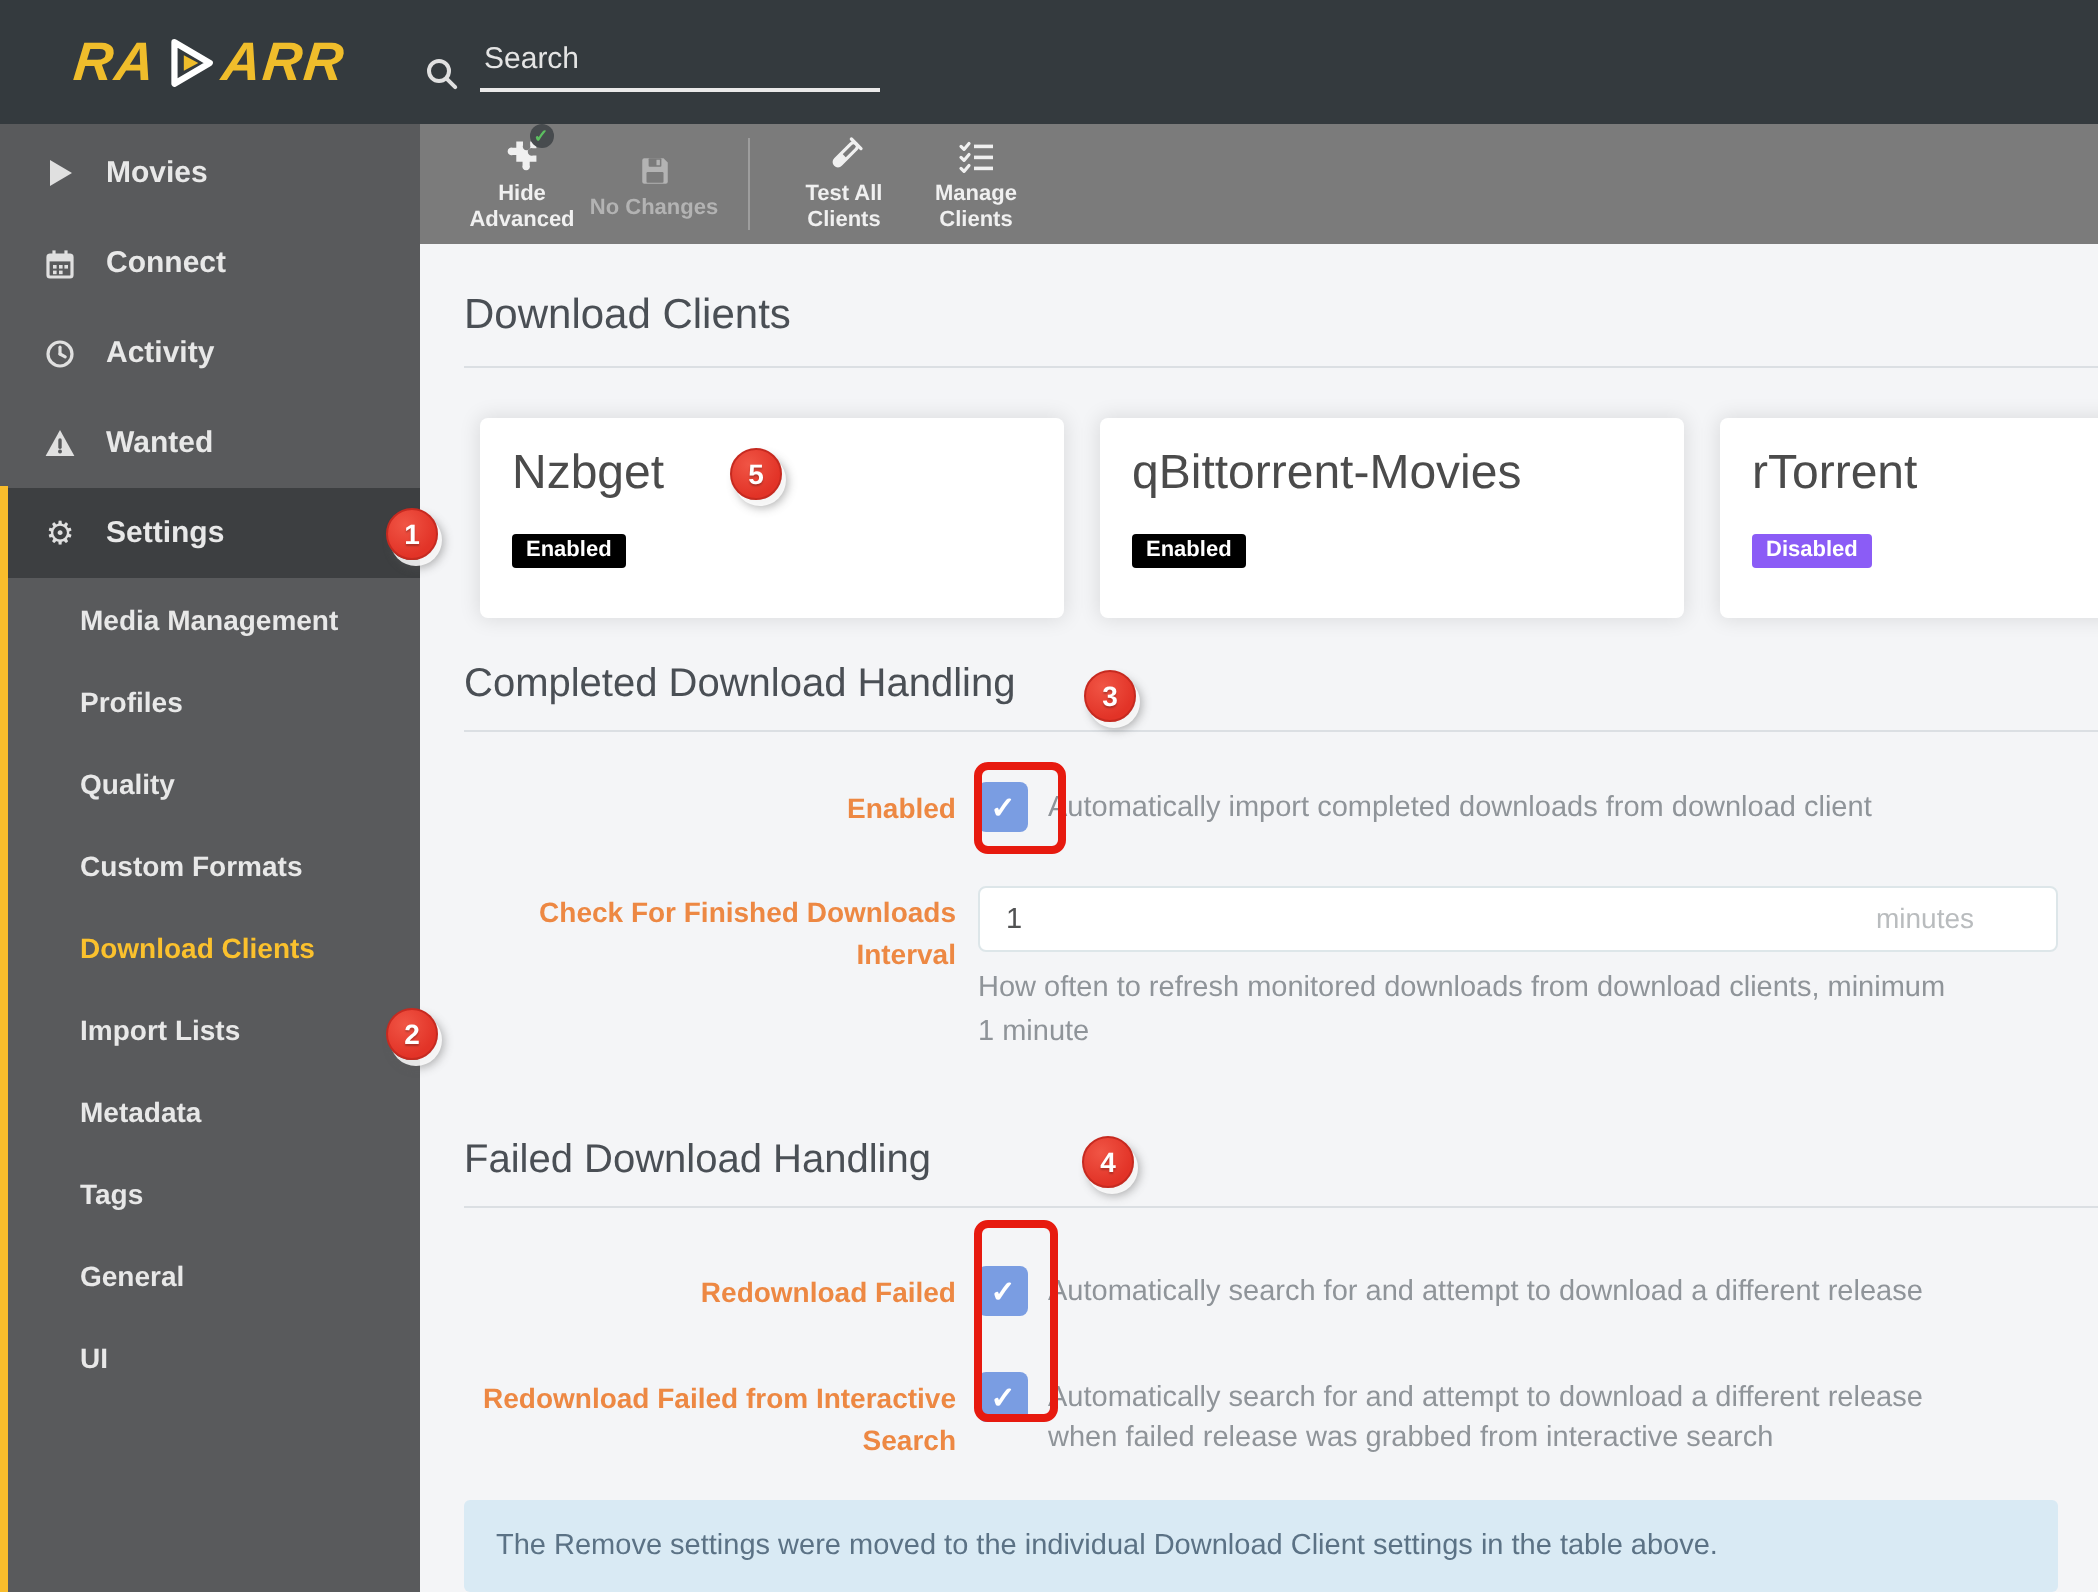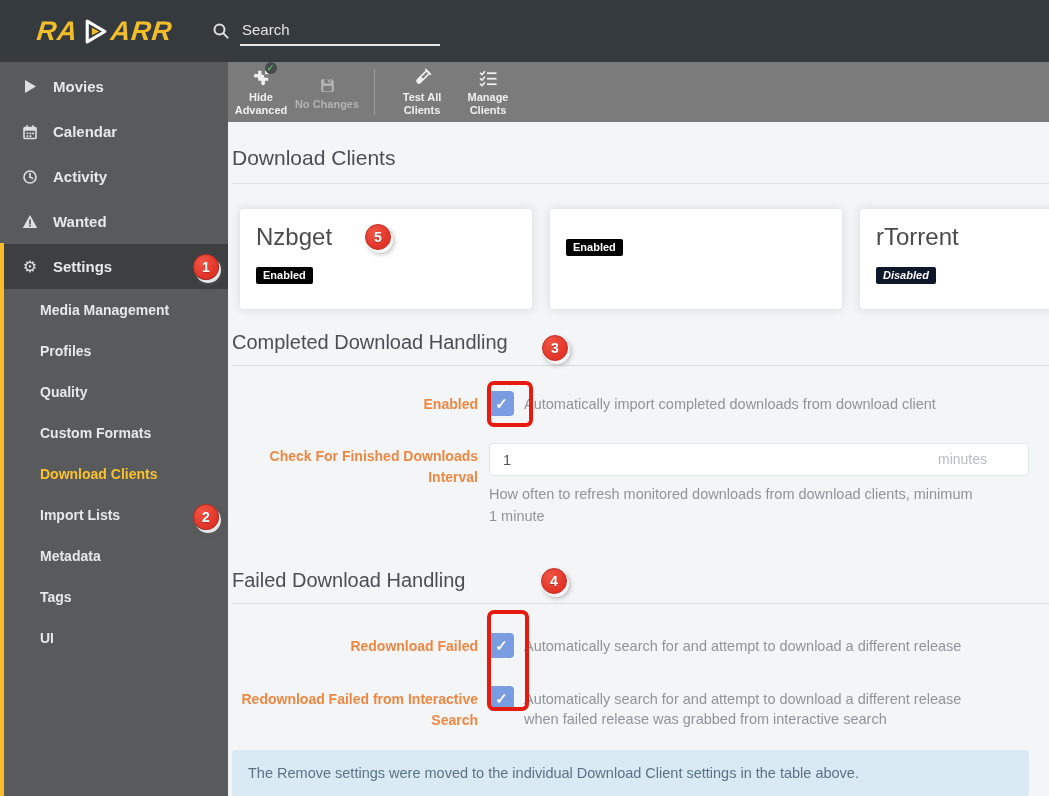--- a/index.html
+++ b/index.html
@@ -17,32 +17,32 @@
   }
   .logo {
     width:210px; display:flex; align-items:center; justify-content:center;
     gap:2px; user-select:none;
   }
   .logo-text {
     color:#f0bd2b; font-size:27px; font-weight:bold; font-style:italic;
     letter-spacing:1px; transform:skewX(-6deg);
   }
   .logo-play { margin:0 1px; display:block; }
-  .search-wrap { display:flex; align-items:center; margin-left:2px; }
+  .search-wrap { display:flex; align-items:flex-end; margin-left:2px; }
   .search-icon-box { margin-right:10px; display:flex; }
   .search-input {
     width:200px; background:transparent; border:none; outline:none;
     border-bottom:2px solid #e9e9e9; color:#fff; font-size:15px;
     padding:4px 2px 6px 2px; font-family:"Liberation Sans",sans-serif;
   }
   .search-input::placeholder { color:#e4e4e4; opacity:1; }
 
   
   .sidebar {
-    position:absolute; left:0; top:62px; width:228px; bottom:0;
+    position:absolute; left:0; top:62px; width:210px; bottom:0;
     background:#595a5c; z-index:4; padding-top:2px;
   }
   .accent-bar {
     position:absolute; left:0; top:181px; bottom:0; width:4px;
     background:#f9bd2c; z-index:2;
   }
   .side-item {
     height:45px; display:flex; align-items:center; padding-left:20px;
     color:#e8e8e8; font-size:15px; font-weight:bold; cursor:pointer;
     position:relative;
@@ -89,21 +89,21 @@
   .card {
     flex:0 0 292px; height:100px; background:#fff; border-radius:4px;
     box-shadow:0 0 10px 1px rgba(0,0,0,0.10); padding:14px 16px; cursor:pointer;
   }
   .card-title { font-size:24px; font-weight:300; color:#4b4b4b; }
   .badge {
     display:inline-block; margin-top:16px; font-size:11px; font-weight:bold;
     color:#fff; padding:3px 7px; border-radius:2px; line-height:1;
   }
   .badge.enabled { background:#000000; }
-  .badge.disabled { background:#0f172a;font-style:italic; }
+  .badge.disabled { background:#8b5cf6; }
 
   .section-title {
     font-size:20px; font-weight:normal; color:#4a4f55; padding-bottom:11px;
     border-bottom:1px solid #dbdfe3; margin-right:-20px;
   }
   .section-completed { margin-top:22px; }
   .section-failed { margin-top:42px; }
 
   .form-row { display:flex; align-items:flex-start; }
   .row-enable { margin-top:25px; }
@@ -215,21 +215,21 @@
         <rect x="2" y="3.5" width="12" height="3.2" fill="#e0e0e0"></rect>
         <line x1="5" y1="1.2" x2="5" y2="4" stroke="#e0e0e0" stroke-width="1.6"></line>
         <line x1="11" y1="1.2" x2="11" y2="4" stroke="#e0e0e0" stroke-width="1.6"></line>
         <rect x="4.5" y="8.5" width="1.8" height="1.8" fill="#e0e0e0"></rect>
         <rect x="7.5" y="8.5" width="1.8" height="1.8" fill="#e0e0e0"></rect>
         <rect x="10.2" y="8.5" width="1.8" height="1.8" fill="#e0e0e0"></rect>
         <rect x="4.5" y="11.3" width="1.8" height="1.8" fill="#e0e0e0"></rect>
         <rect x="7.5" y="11.3" width="1.8" height="1.8" fill="#e0e0e0"></rect>
       </svg>
     </span>
-    <span>Calendar</span>
+    <span>Connect</span>
   </div>
 
   <div class="side-item">
     <span class="s-icon">
       <svg width="16" height="16" viewBox="0 0 16 16">
         <circle cx="8" cy="8" r="6" fill="none" stroke="#e0e0e0" stroke-width="1.6"></circle>
         <line x1="8" y1="8" x2="8" y2="4.6" stroke="#e0e0e0" stroke-width="1.6" stroke-linecap="round"></line>
         <line x1="8" y1="8" x2="10.6" y2="9.4" stroke="#e0e0e0" stroke-width="1.6" stroke-linecap="round"></line>
       </svg>
     </span>
@@ -270,20 +270,23 @@
     <span>Download Clients</span>
   </div>
   <div class="sub-item">
     <span>Import Lists</span>
   </div>
   <div class="sub-item">
     <span>Metadata</span>
   </div>
   <div class="sub-item">
     <span>Tags</span>
+  </div>
+  <div class="sub-item">
+    <span>General</span>
   </div>
   <div class="sub-item">
     <span>UI</span>
   </div>
 </aside>
 
 <div class="toolbar">
   <div class="tool-btn">
     <span class="t-icon">
       <svg width="19" height="19" viewBox="0 0 17 17">
@@ -334,20 +337,21 @@
 
 <main class="main">
   <h1 class="page-title">Download Clients</h1>
 
   <div class="cards">
     <div class="card">
       <div class="card-title">Nzbget</div>
       <span class="badge enabled">Enabled</span>
     </div>
     <div class="card">
+      <div class="card-title">qBittorrent-Movies</div>
       <span class="badge enabled">Enabled</span>
     </div>
     <div class="card">
       <div class="card-title">rTorrent</div>
       <span class="badge disabled">Disabled</span>
     </div>
   </div>
 
   <section class="section-completed">
     <h2 class="section-title">Completed Download Handling</h2>

